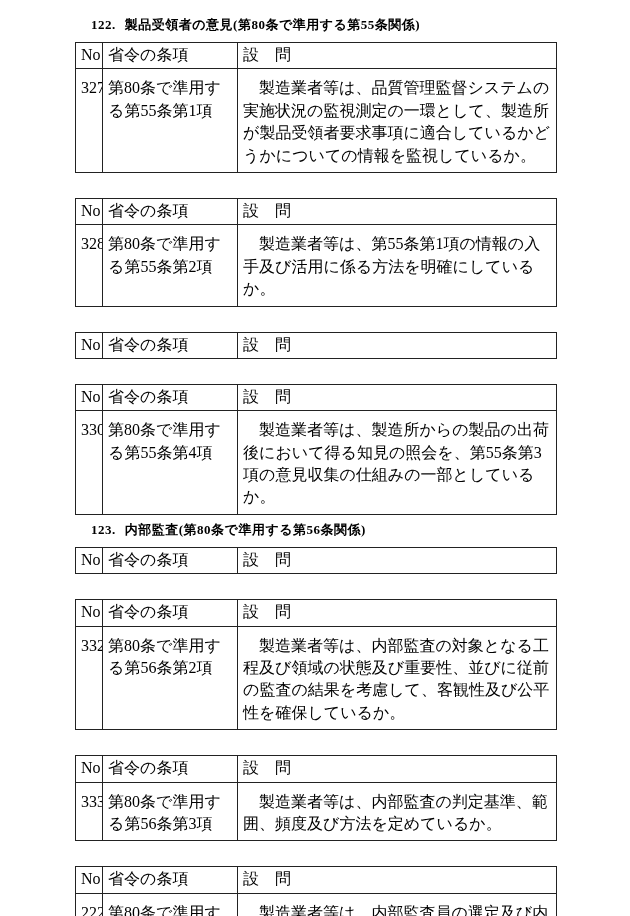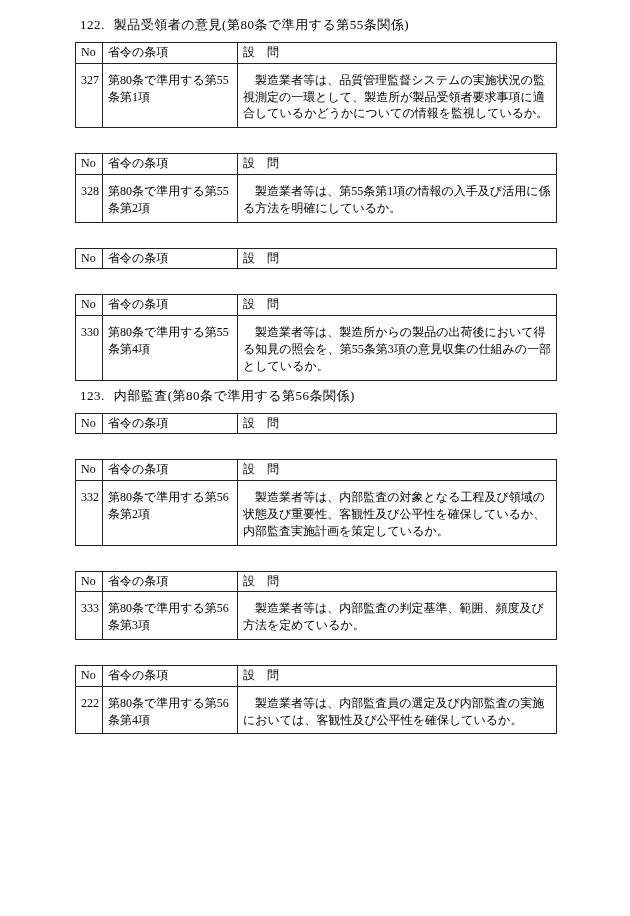--- a/index.html
+++ b/index.html
@@ -6,31 +6,31 @@
   html, body { background: #ffffff; }
   body {
     width: 630px;
     min-height: 916px;
     font-family: "Liberation Serif", "DejaVu Serif", serif;
     color: #000;
   }
   .page { padding: 14px 74px 20px 75px; }
   .section-title {
     font-size: 13px;
-    font-weight: normal;
-    margin: 2px 0 8px 5px;
+    font-weight: bold;
+    margin: 2px 0 8px 16px;
     letter-spacing: 0.5px;
   }
   .section-title .num { margin-right: 9px; }
   table.qtable {
     width: 481px;
     border-collapse: collapse;
     table-layout: fixed;
     margin-bottom: 25px;
-    font-size: 12px;
+    font-size: 16px;
   }
   table.qtable:last-child { margin-bottom: 0; }
   .qtable td {
     border: 1px solid #222;
     vertical-align: top;
     padding: 8px 5px 5px 5px;
     line-height: 1.4;
     overflow: hidden;
   }
   tr.head td { padding: 1px 5px 2px 5px; }
@@ -167,21 +167,21 @@
       <tbody>
           <tr class="head">
         <td>No</td>
         <td>省令の条項</td>
         <td>設　問</td>
       </tr>
       <tr class="body">
         <td>332</td>
         <td>第80条で準用する第56条第2項</td>
         <td>
-          <div>　製造業者等は、内部監査の対象となる工程及び領域の状態及び重要性、客観性及び公平性を確保しているか、内部監査実施計画を策定しているか。</div>
+          <div>　製造業者等は、内部監査の対象となる工程及び領域の状態及び重要性、並びに従前の監査の結果を考慮して、客観性及び公平性を確保しているか。</div>
         </td>
       </tr>
     </tbody>
       </table>
 
     <table class="qtable">
       <colgroup>
           <col class="c-no">
           <col class="c-art">
           <col class="c-q">

